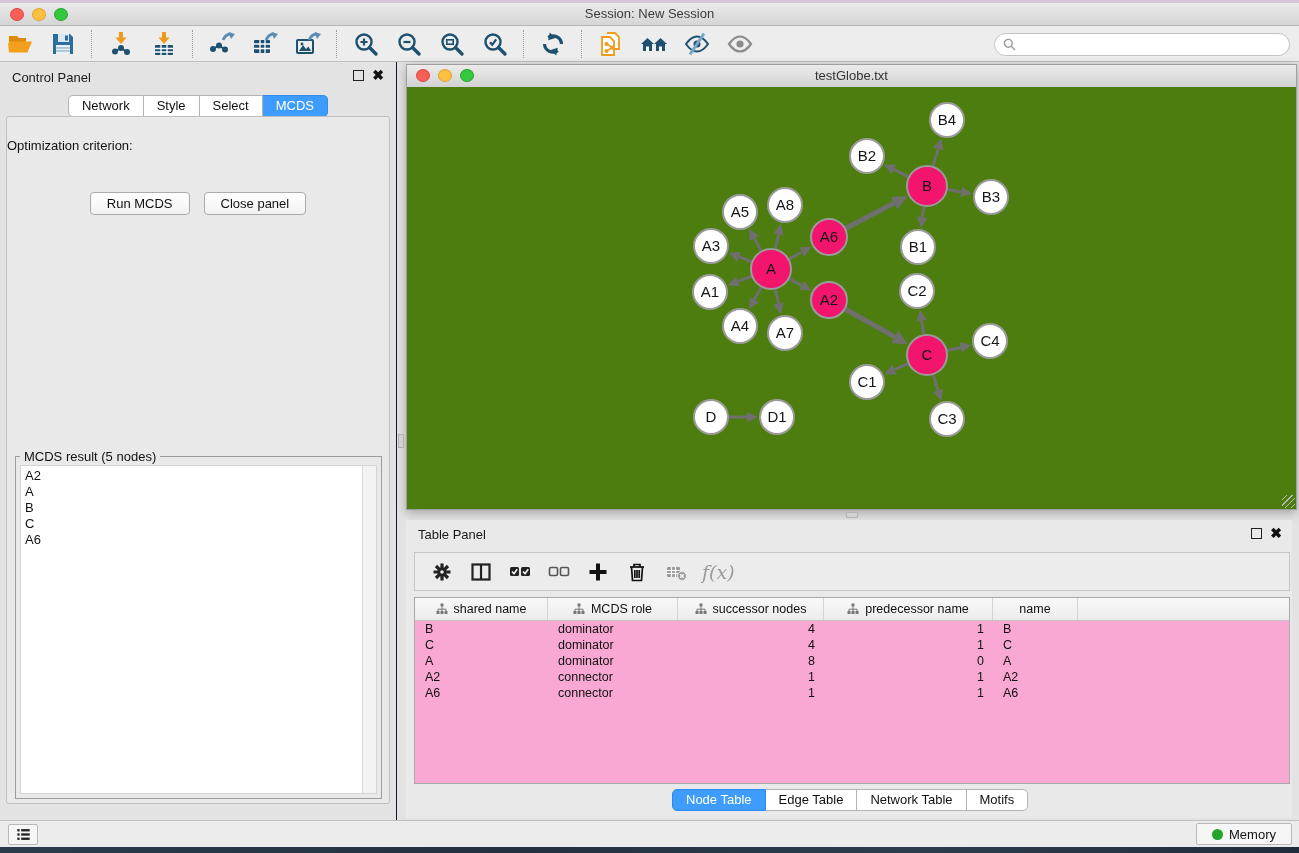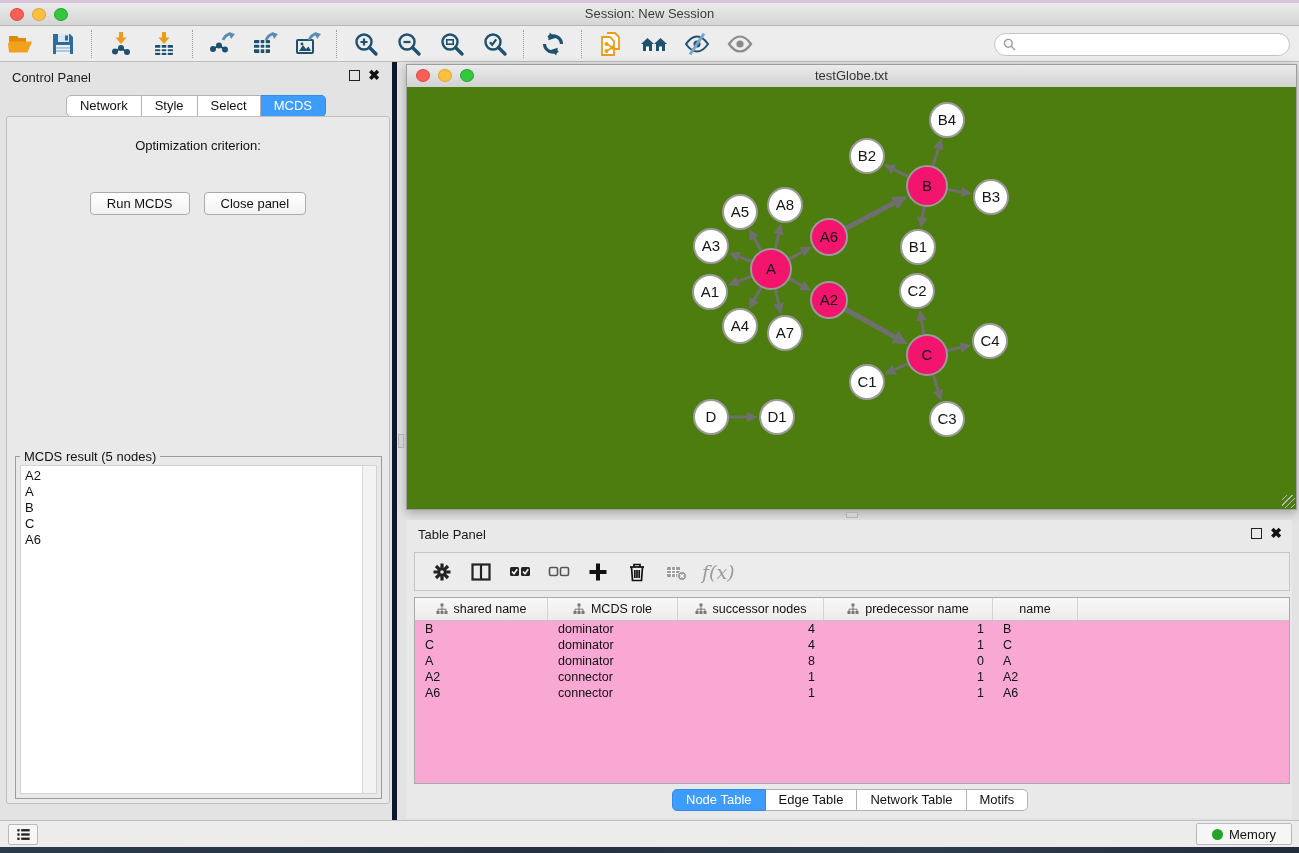--- a/index.html
+++ b/index.html
@@ -22,34 +22,34 @@
   .tb{width:36px;height:30px;margin-right:7px;background:transparent;border:none;padding:2px;cursor:pointer;}
   .tb svg{width:26px;height:26px;display:block;margin:0 auto;}
   .tsep{width:1px;height:28px;border-left:1px dotted #9a9a9a;margin:0 10px 0 3px;}
   .searchbox{position:absolute;right:9px;top:7px;width:296px;height:23px;background:#fff;border:1px solid #c3c3c3;border-radius:12px;display:flex;align-items:center;padding:0 8px;box-sizing:border-box;}
   .searchbox svg{width:13px;height:13px;margin-right:5px;flex:none;}
   .searchbox input{flex:1;border:none;outline:none;font-size:13px;background:transparent;color:#333;}
 
   .main{position:absolute;left:0;top:62px;width:100%;height:758px;background:#e3e3e3;}
 
   
-  .control-panel{position:absolute;left:0;top:0;width:397px;height:758px;background:#e3e3e3;border-right:5px solid #0f172a;box-sizing:border-box;}
+  .control-panel{position:absolute;left:0;top:0;width:397px;height:758px;background:#e3e3e3;border-right:1px solid #0f172a;box-sizing:border-box;}
   .cp-header{position:absolute;left:12px;top:8px;font-size:13px;color:#1a1a1a;}
   .panel-btns{position:absolute;top:7px;display:flex;gap:8px;align-items:center;}
   .control-panel .panel-btns{right:12px;}
   .float-btn{width:11px;height:11px;border:1.6px solid #222;background:transparent;box-sizing:border-box;padding:0;cursor:pointer;}
   .close-btn{border:none;background:transparent;font-size:14px;font-weight:bold;color:#111;line-height:12px;padding:0;cursor:pointer;}
   .seg{display:flex;}
   .seg .tab{background:#fff;border:1px solid #b3b3b3;border-left:none;height:22px;line-height:20px;box-sizing:border-box;font-size:13px;color:#111;padding:0 13px;cursor:pointer;white-space:nowrap;}
   .seg .tab:first-child{border-left:1px solid #b3b3b3;border-radius:5px 0 0 5px;}
   .seg .tab:last-child{border-radius:0 5px 5px 0;}
   .seg .tab.active{background:#3e9cfc;border-color:#2f8bef;color:#fff;}
   .cp-tabs{position:absolute;left:0;right:0;top:33px;display:flex;justify-content:center;}
   .cp-body{position:absolute;left:6px;top:54px;width:384px;height:688px;border:1px solid #c0c0c0;border-radius:3px;background:#e9e9e9;box-sizing:border-box;}
-  .opt-label{position:absolute;left:0;right:0;top:21px;text-align:center;font-size:13px;color:#111;}
+  .opt-label{position:absolute;left:0;right:0;top:21px;font-size:13px;color:#111;}
   .dropdown{position:absolute;left:38px;top:40px;width:314px;height:24px;background:#fff;border:1px solid #a8a8a8;border-radius:5px;display:flex;align-items:center;box-sizing:border-box;cursor:pointer;}
   .dropdown .val{flex:1;padding:0 9px;font-size:13px;color:#111;white-space:nowrap;overflow:hidden;}
   .dropdown .stepper{width:21px;align-self:stretch;background:linear-gradient(#85bdf8,#2f82f1);border-radius:0 4px 4px 0;display:flex;align-items:center;justify-content:center;}
   .cp-buttons{position:absolute;left:0;right:0;top:75px;display:flex;justify-content:center;gap:14px;}
   .btn{background:linear-gradient(#ffffff,#f2f2f2);border:1px solid #ababab;border-radius:4px;font-size:13px;height:23px;padding:0 16px;color:#111;cursor:pointer;font-family:"Liberation Sans",sans-serif;}
   .groupbox{position:absolute;left:8px;top:339px;width:367px;height:343px;border:1px solid #9c9c9c;box-sizing:border-box;}
   .legend{position:absolute;top:-8px;left:4px;background:#e9e9e9;padding:0 4px;font-size:13px;color:#111;}
   .result-list{position:absolute;left:4px;right:4px;top:8px;bottom:4px;background:#fff;border:1px solid #d4d4d4;overflow:hidden;}
   .result-scroll{position:absolute;right:0;top:0;bottom:0;width:13px;background:#f3f3f3;border-left:1px solid #dadada;}
   .result-item{font-size:13px;color:#111;line-height:16px;padding:0 4px;cursor:default;}

